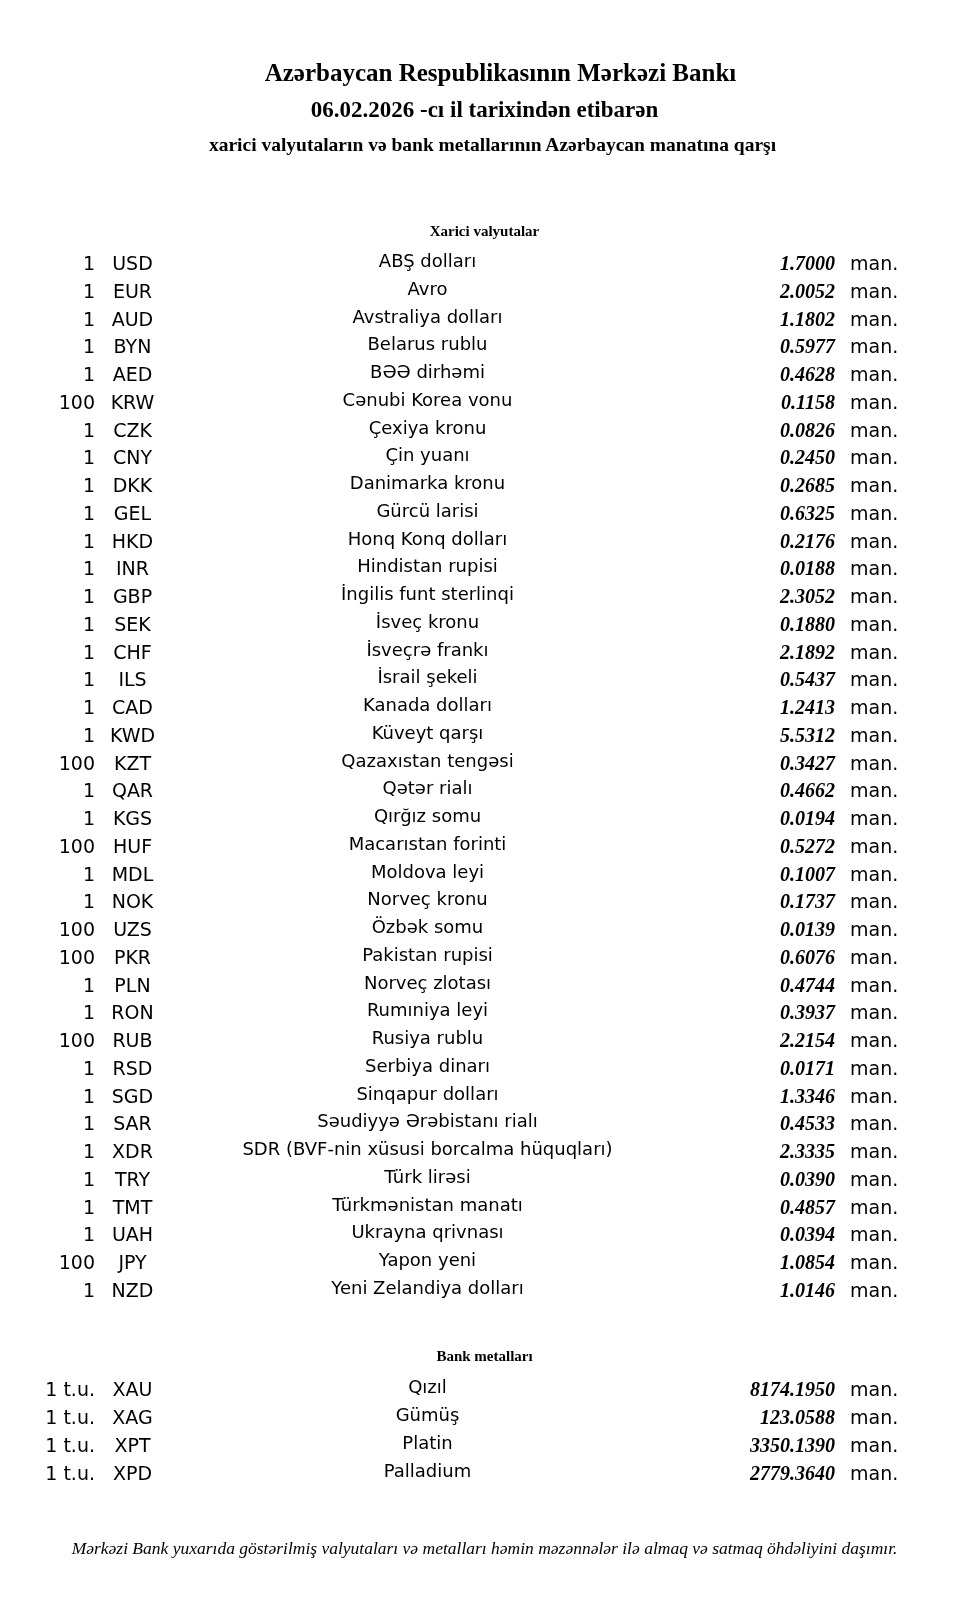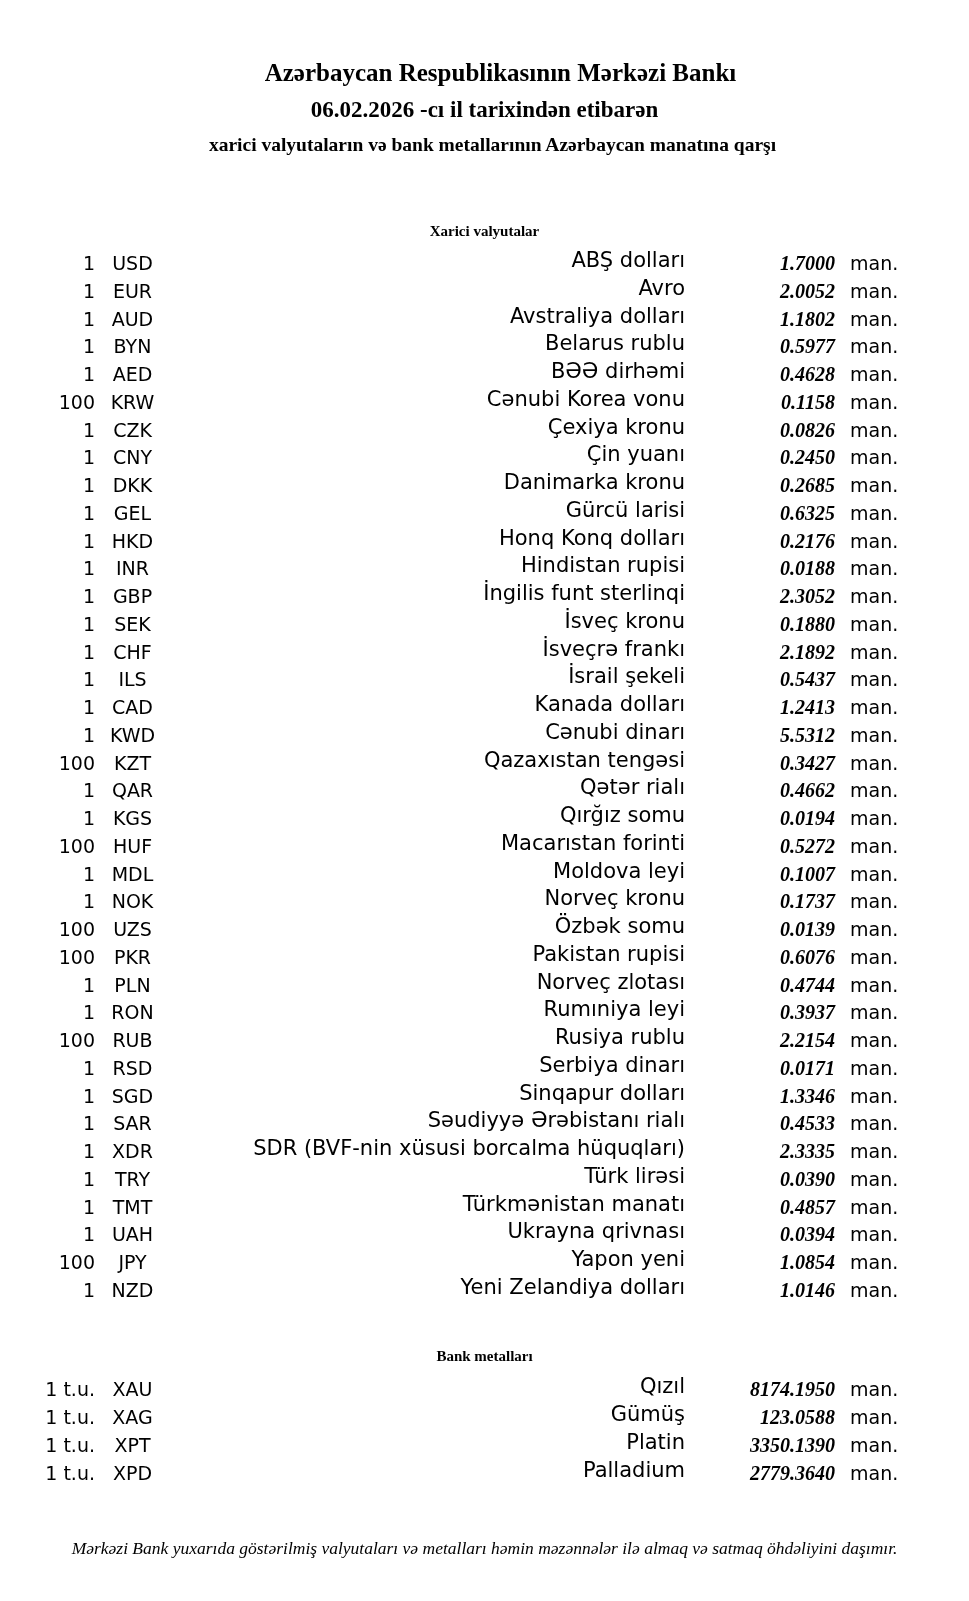--- a/index.html
+++ b/index.html
@@ -74,22 +74,22 @@
   .cell { white-space: nowrap; }
   .cell.qty {
     text-align: right;
     font-size: 19px;
   }
   .cell.code {
     text-align: center;
     font-size: 19px;
   }
   .cell.name {
-    text-align: right;
-    font-size: 21px;
+    text-align: center;
+    font-size: 18px;
     position: relative;
     top: -3px;
     overflow: hidden;
   }
   .cell.rate {
     text-align: right;
     font-family: "Liberation Serif", serif;
     font-weight: bold;
     font-style: italic;
     font-size: 20px;
@@ -240,21 +240,21 @@
       <div class="rate-row">
         <span class="cell qty">1</span>
         <span class="cell code">CAD</span>
         <span class="cell name">Kanada dolları</span>
         <span class="cell rate">1.2413</span>
         <span class="cell unit">man.</span>
       </div>
       <div class="rate-row">
         <span class="cell qty">1</span>
         <span class="cell code">KWD</span>
-        <span class="cell name">Cənubi dinarı</span>
+        <span class="cell name">Küveyt qarşı</span>
         <span class="cell rate">5.5312</span>
         <span class="cell unit">man.</span>
       </div>
       <div class="rate-row">
         <span class="cell qty">100</span>
         <span class="cell code">KZT</span>
         <span class="cell name">Qazaxıstan tengəsi</span>
         <span class="cell rate">0.3427</span>
         <span class="cell unit">man.</span>
       </div>

